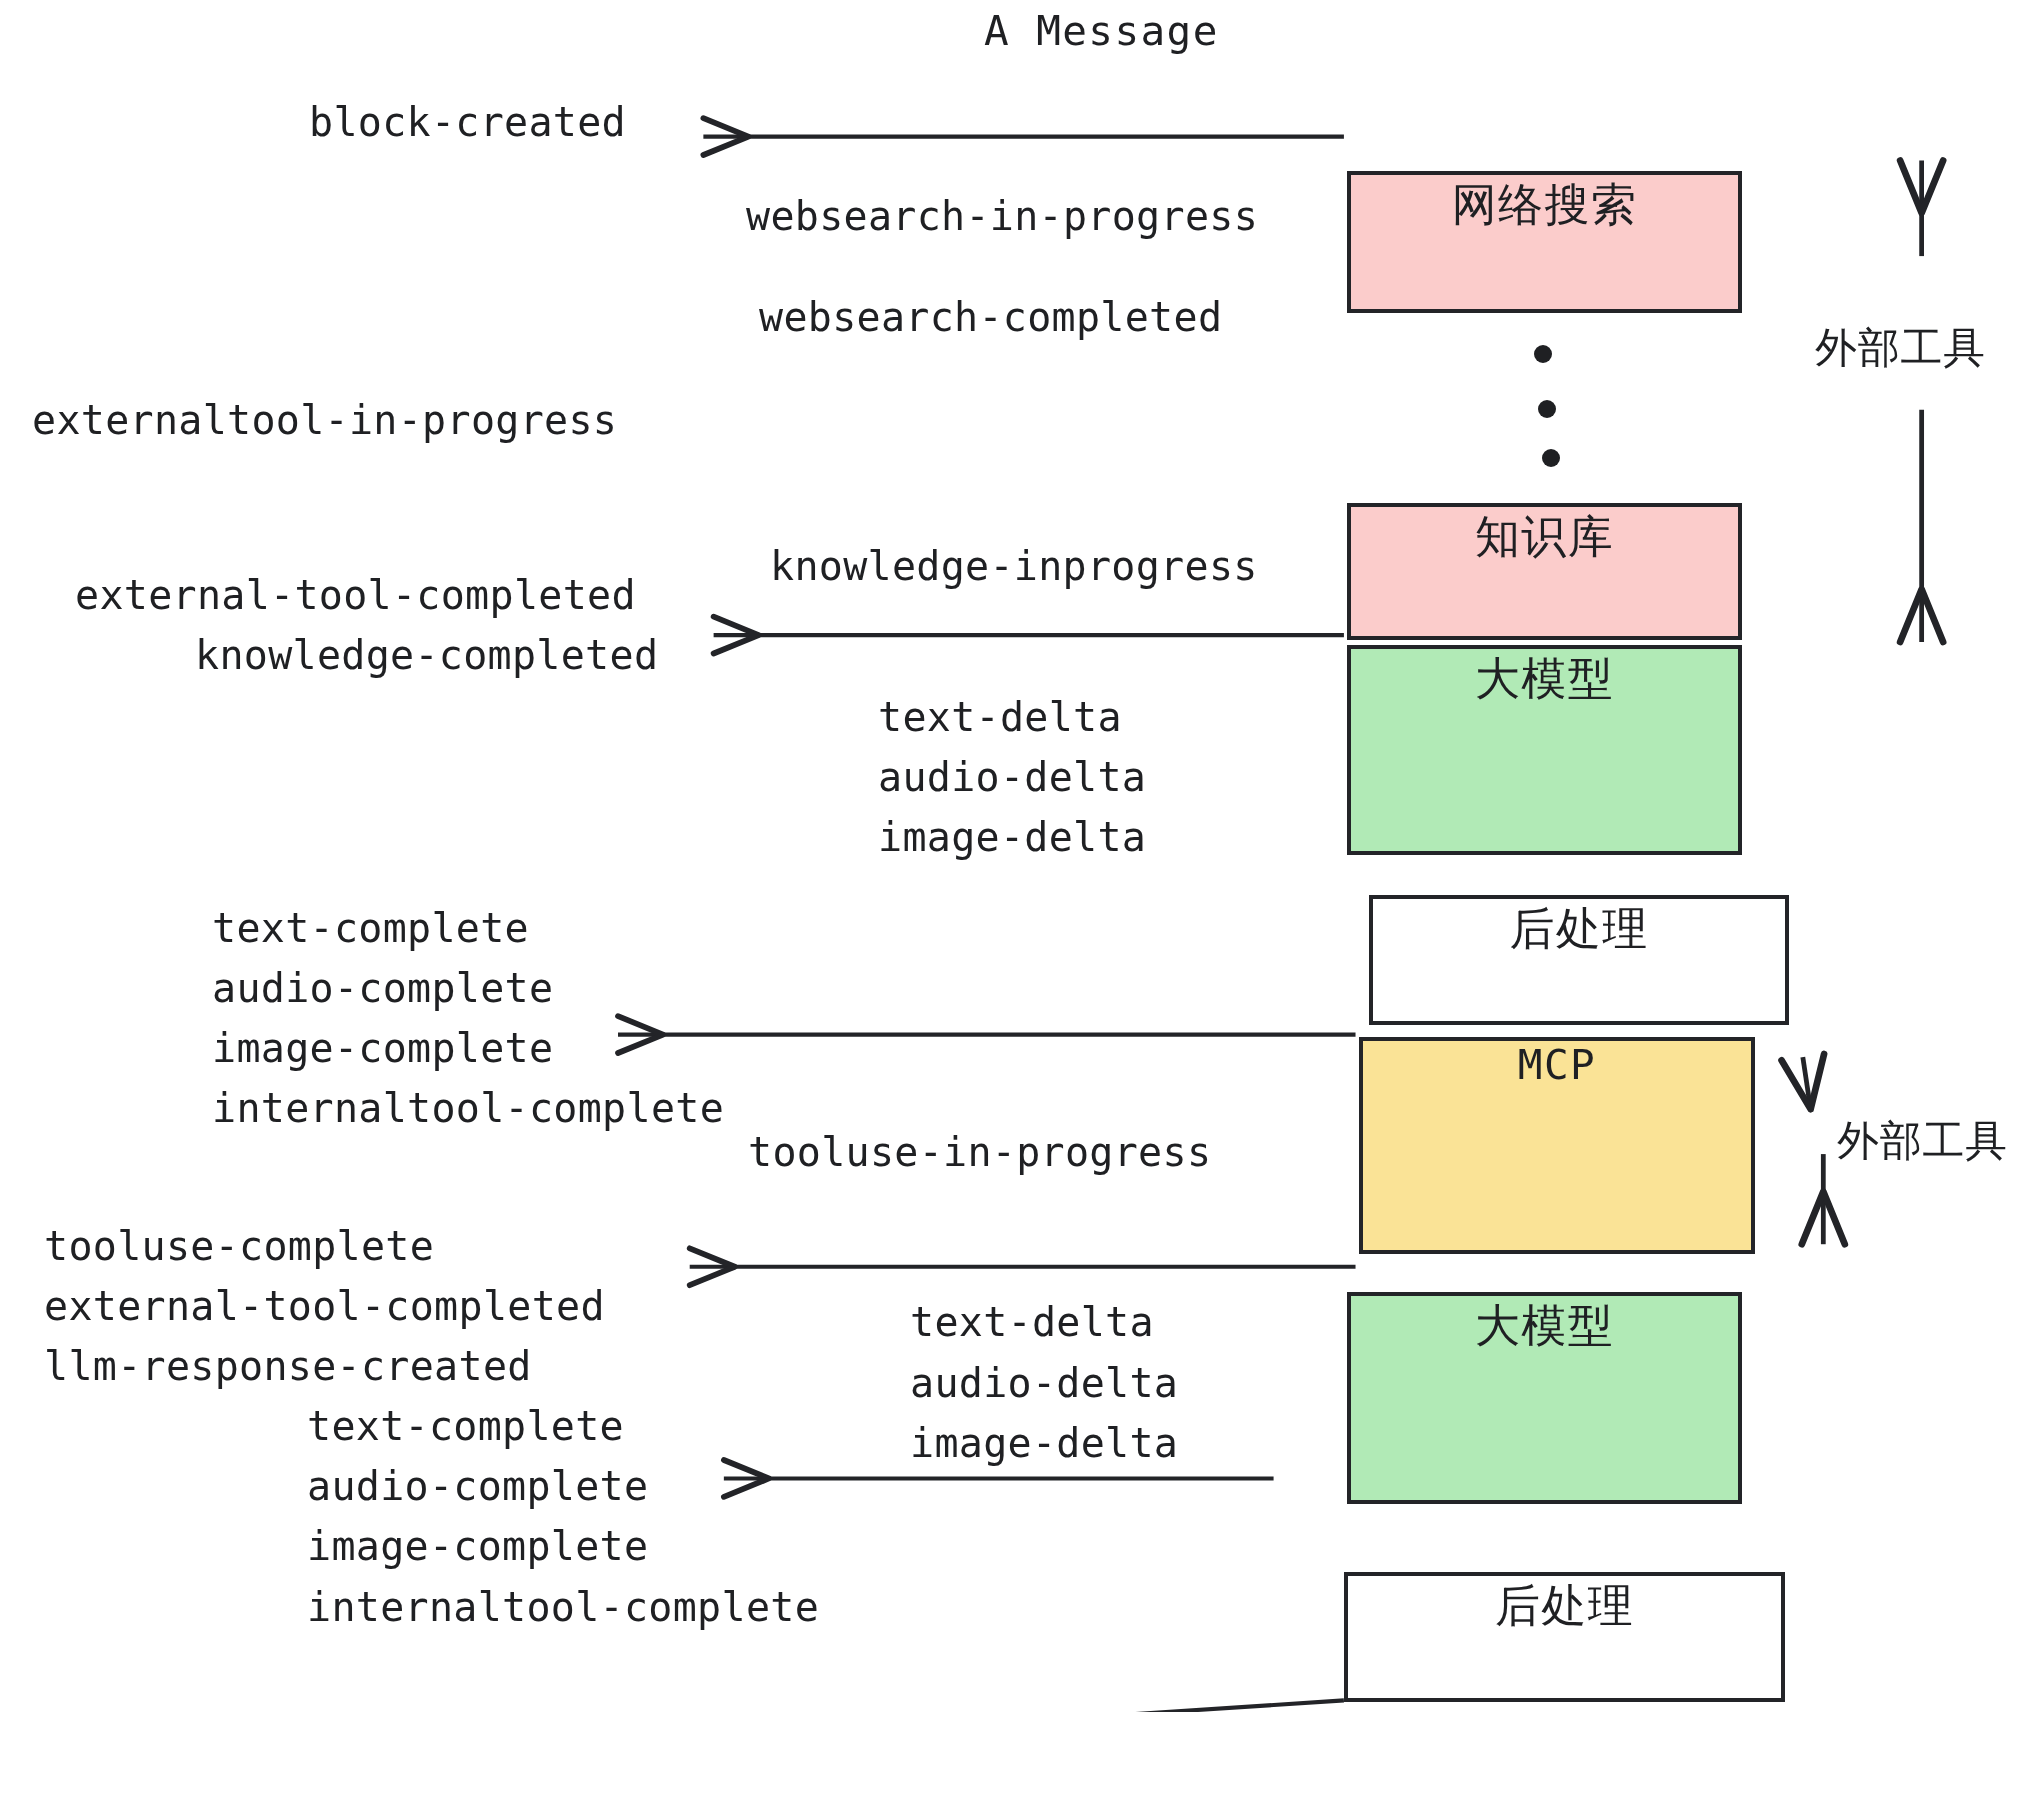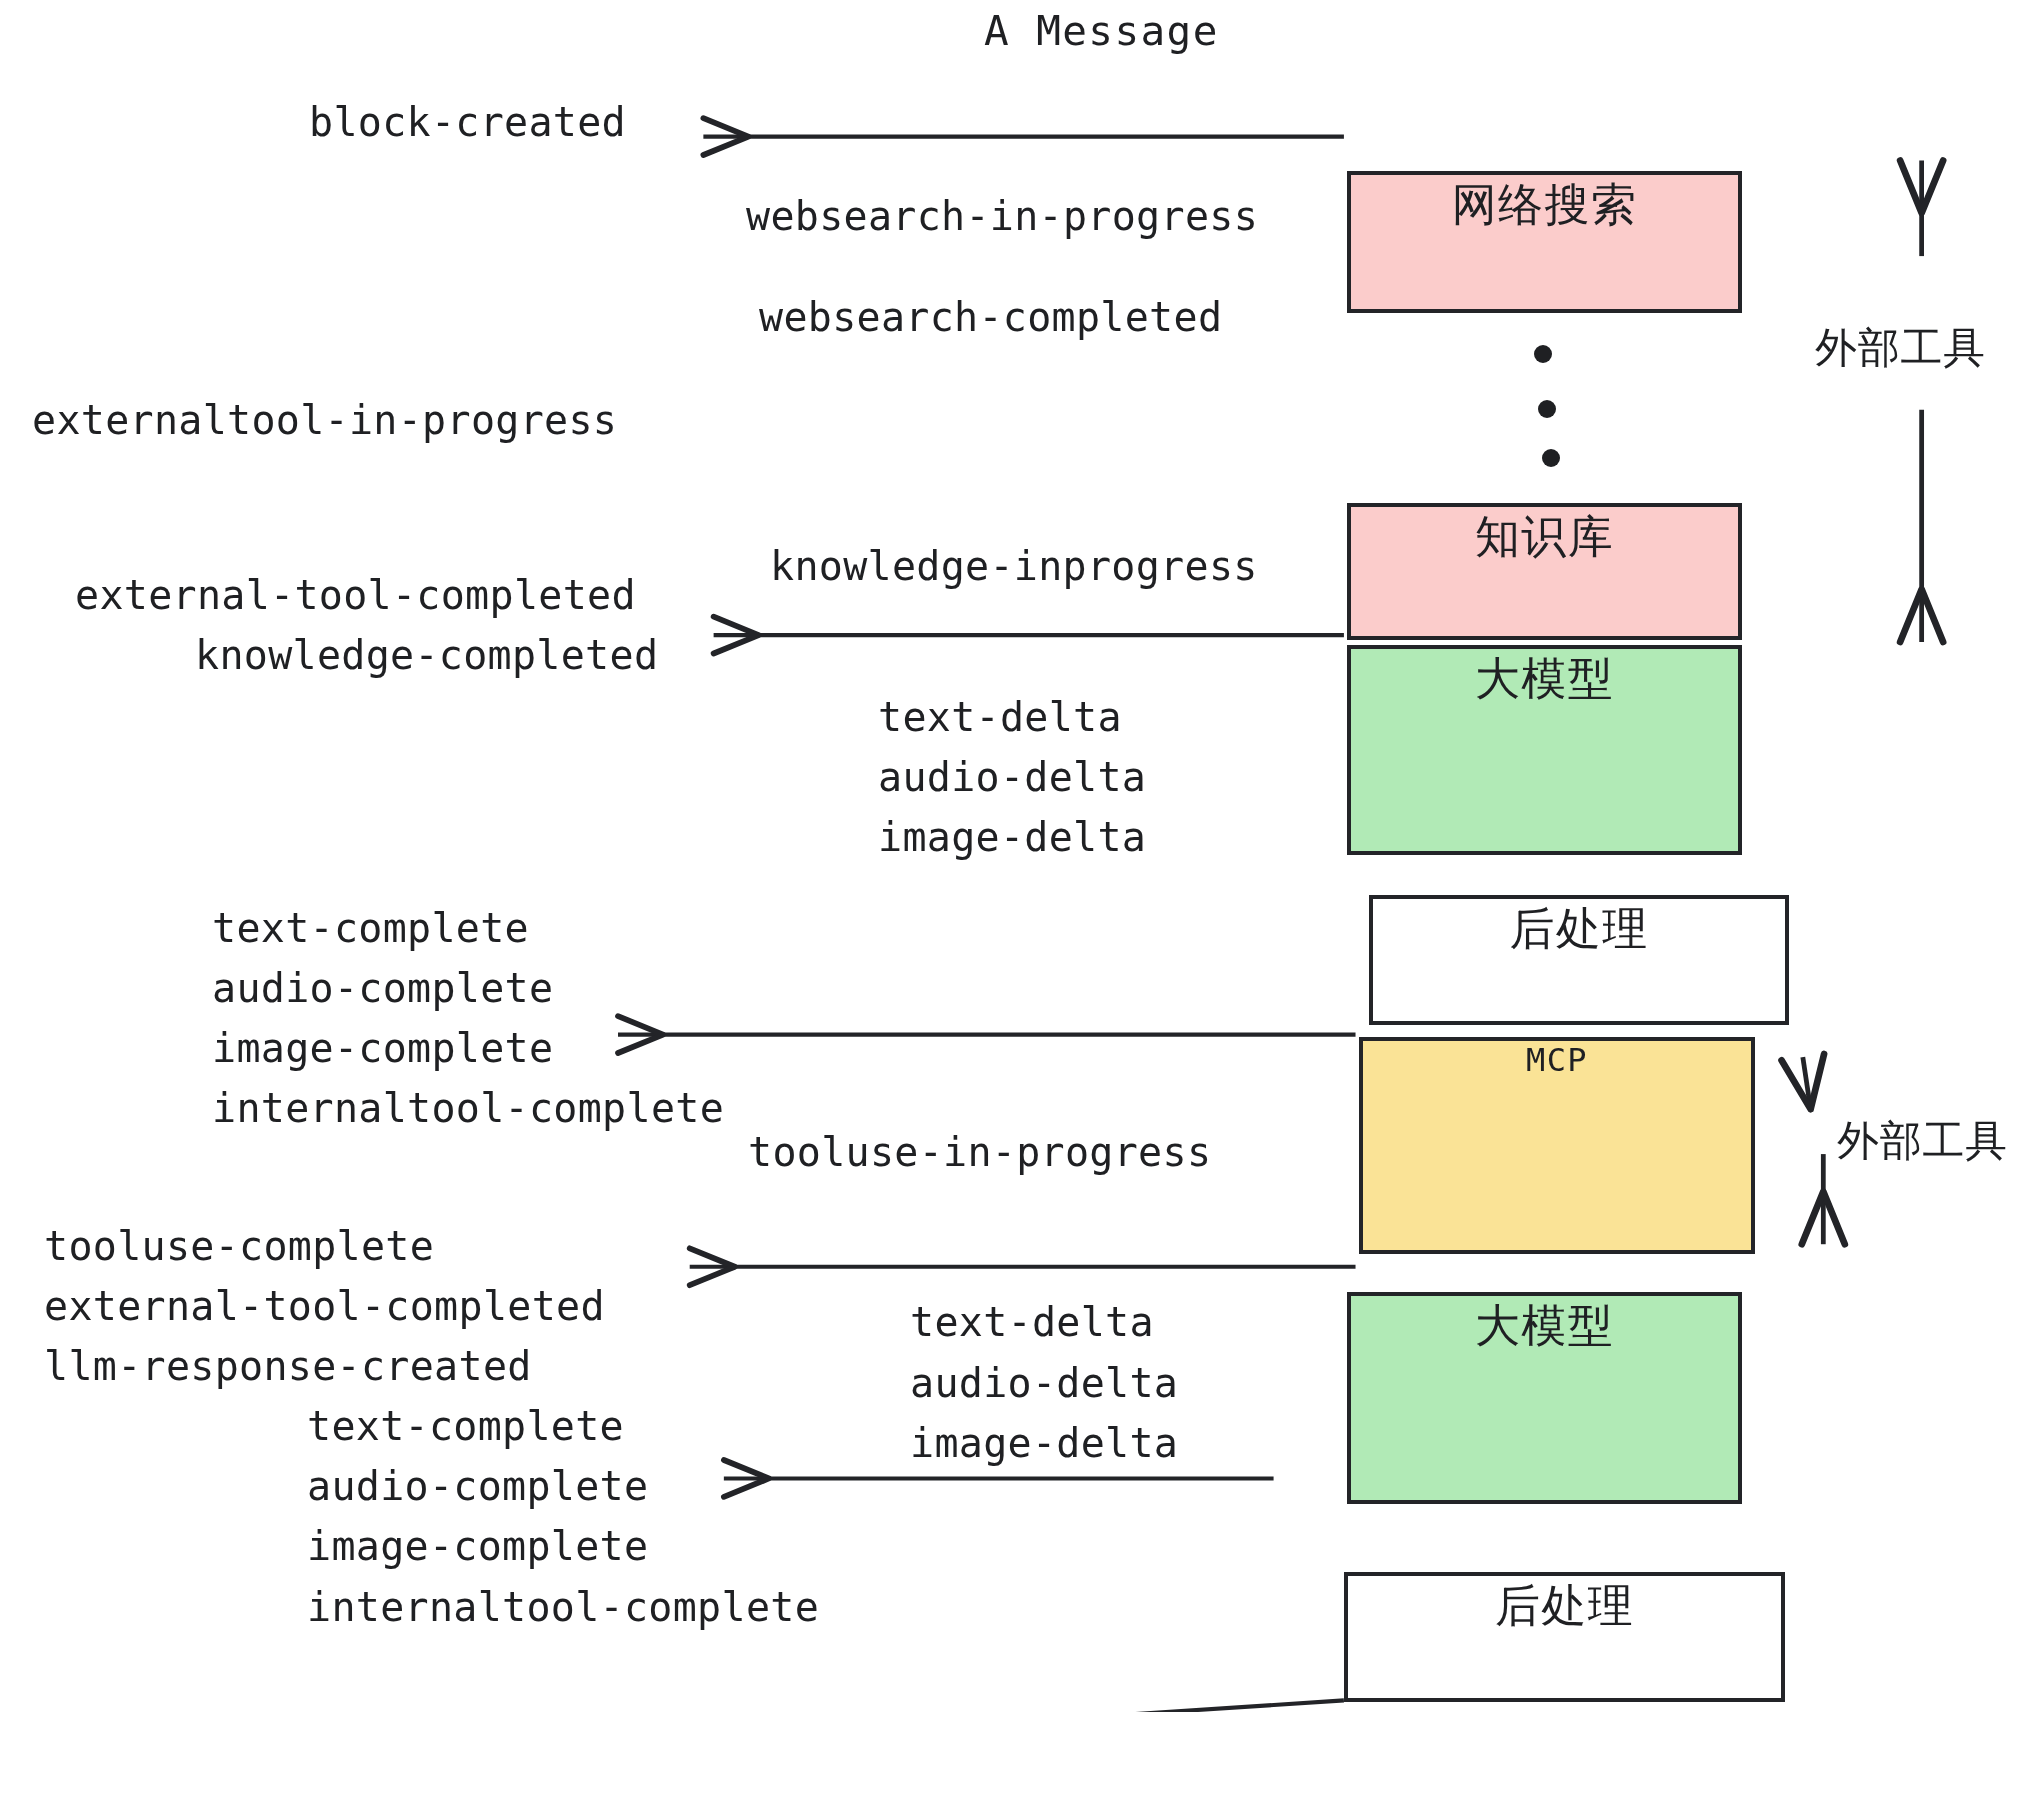--- a/index.html
+++ b/index.html
@@ -40,21 +40,21 @@
     display: flex;
     align-items: flex-start;
     justify-content: center;
     font-family: "DejaVu Sans", "Liberation Sans", sans-serif;
     font-size: 45px;
     color: #1f2023;
     letter-spacing: 1.4px;
   }
   .nodebox.mono {
     font-family: "DejaVu Sans Mono", "Liberation Mono", monospace;
-    font-size: 32px;
+    font-size: 41px;
   }
   .sidelabel {
     position: absolute;
     font-family: "DejaVu Sans", "Liberation Sans", sans-serif;
     font-size: 42px;
     color: #1f2023;
     white-space: nowrap;
     letter-spacing: 0.7px;
   }
   .ellipsis-dot {

